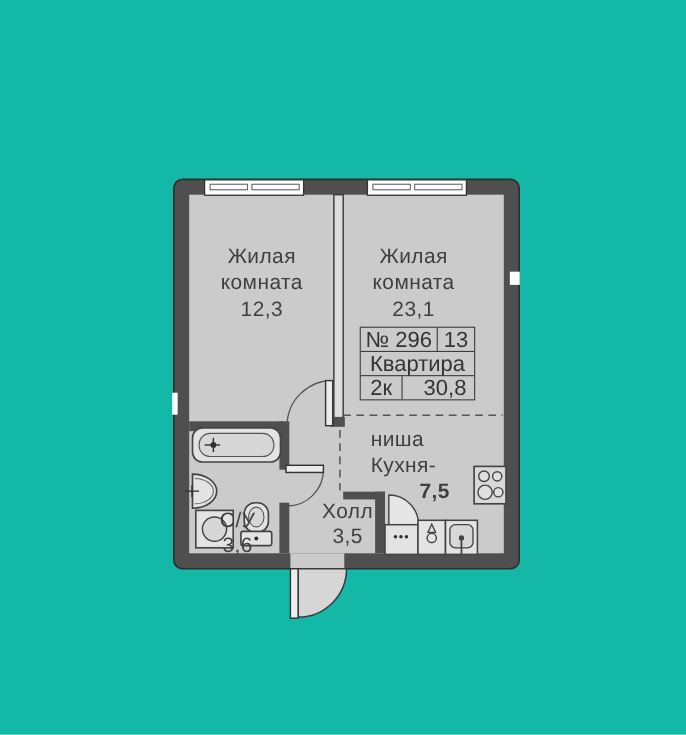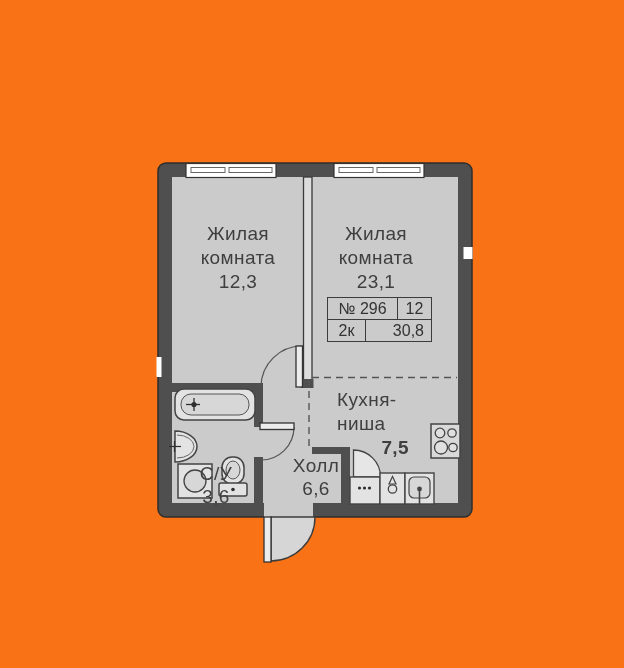--- a/index.html
+++ b/index.html
@@ -1,29 +1,29 @@
 <!DOCTYPE html>
 <html><head>
 <meta charset="utf-8">
 <style>
   html,body{margin:0;padding:0;background:#ffffff;}
   .stage{
-    position:relative;width:624px;height:668px;background:#f97316;overflow:hidden;
+    position:relative;width:624px;height:668px;background:#14b8a6;overflow:hidden;
     font-family:"Liberation Sans",sans-serif;
   }
   .plan-label{
     position:absolute;color:#3f3f3f;text-align:center;
     font-size:19px;line-height:24px;letter-spacing:.4px;white-space:nowrap;
   }
   .plan-label .ln{display:block;}
   .kitchen-label{text-align:left;}
   .kitchen-label .area-right{display:block;text-align:right;padding-right:16px;font-weight:bold;}
   .info-table{
     position:absolute;left:327px;top:297px;width:103px;
-    border:1.6px solid #3c3c3c;color:#333;font-size:16px;line-height:20px;
+    border:1.6px solid #3c3c3c;color:#333;font-size:20px;line-height:20px;
     background:transparent;
   }
   .it-row{display:flex;height:21px;align-items:center;}
   .it-row + .it-row{border-top:1.4px solid #3c3c3c;}
   .it-cell{display:flex;align-items:center;justify-content:center;height:100%;}
   .cell-num{width:69px;border-right:1.4px solid #3c3c3c;}
   .cell-sec{flex:1;}
   .cell-title{flex:1;}
   .cell-rooms{width:37px;border-right:1.4px solid #3c3c3c;}
   .cell-area{flex:1;justify-content:flex-end;padding-right:7px;}
@@ -140,40 +140,43 @@
     <span class="ln">12,3</span>
   </div>
 
   <div class="plan-label" style="left:306px;top:222px;width:140px;">
     <span class="ln">Жилая</span>
     <span class="ln">комната</span>
     <span class="ln">23,1</span>
   </div>
 
   <div class="plan-label kitchen-label" style="left:337px;top:388px;width:88px;">
+    <span class="ln">ниша</span>
     <span class="ln">Кухня-</span>
-    <span class="ln">ниша</span>
     <span class="area-right">7,5</span>
   </div>
 
   <div class="plan-label" style="left:287px;top:454px;width:58px;line-height:23px;text-align:center;">
     <span class="ln">Холл</span>
-    <span class="ln">6,6</span>
+    <span class="ln">3,5</span>
   </div>
 
   <div class="plan-label" style="left:190px;top:418px;width:52px;line-height:23px;margin-top:44px;">
     <span class="ln">С/У</span>
     <span class="ln">3,6</span>
   </div>
 
   
   <div class="info-table">
     <div class="it-row">
       <div class="it-cell cell-num">№ 296</div>
-      <div class="it-cell cell-sec">12</div>
+      <div class="it-cell cell-sec">13</div>
+    </div>
+    <div class="it-row">
+      <div class="it-cell cell-title">Квартира</div>
     </div>
     <div class="it-row">
       <div class="it-cell cell-rooms">2к</div>
       <div class="it-cell cell-area">30,8</div>
     </div>
   </div>
 
 </div>
 
 </body></html>

